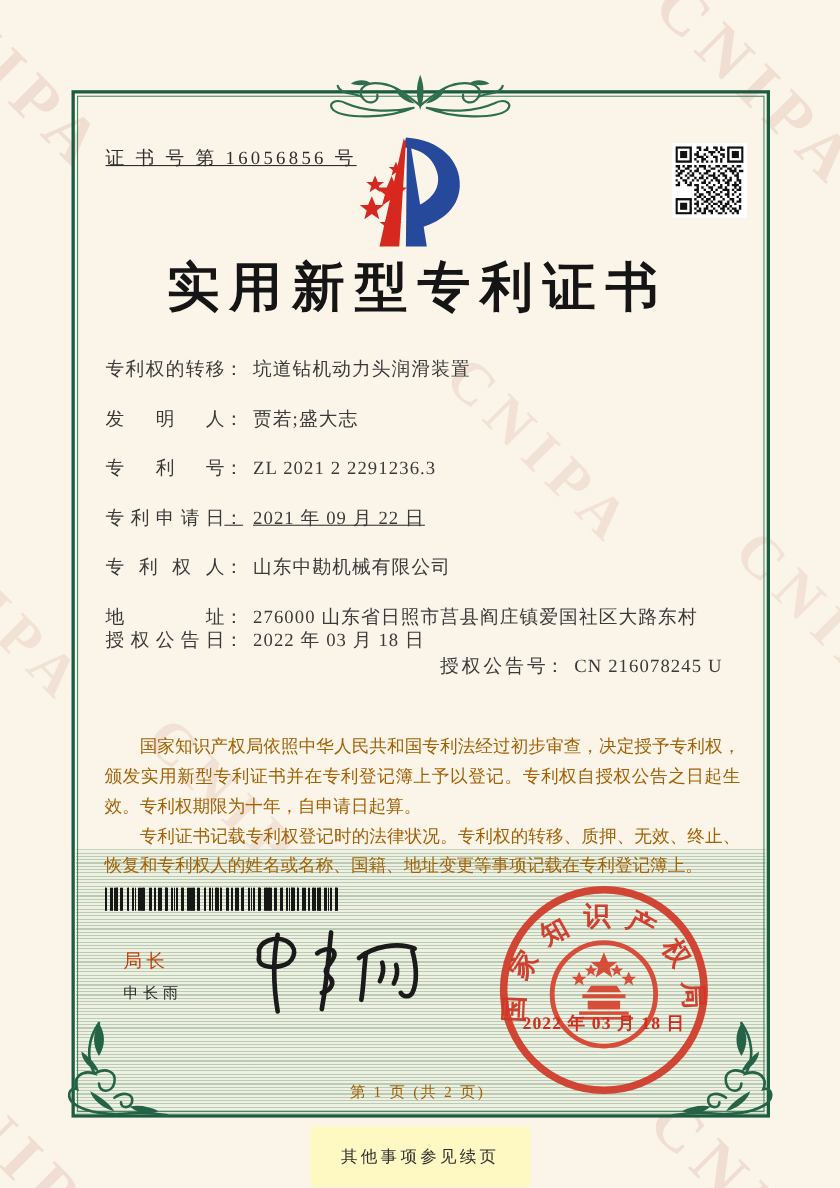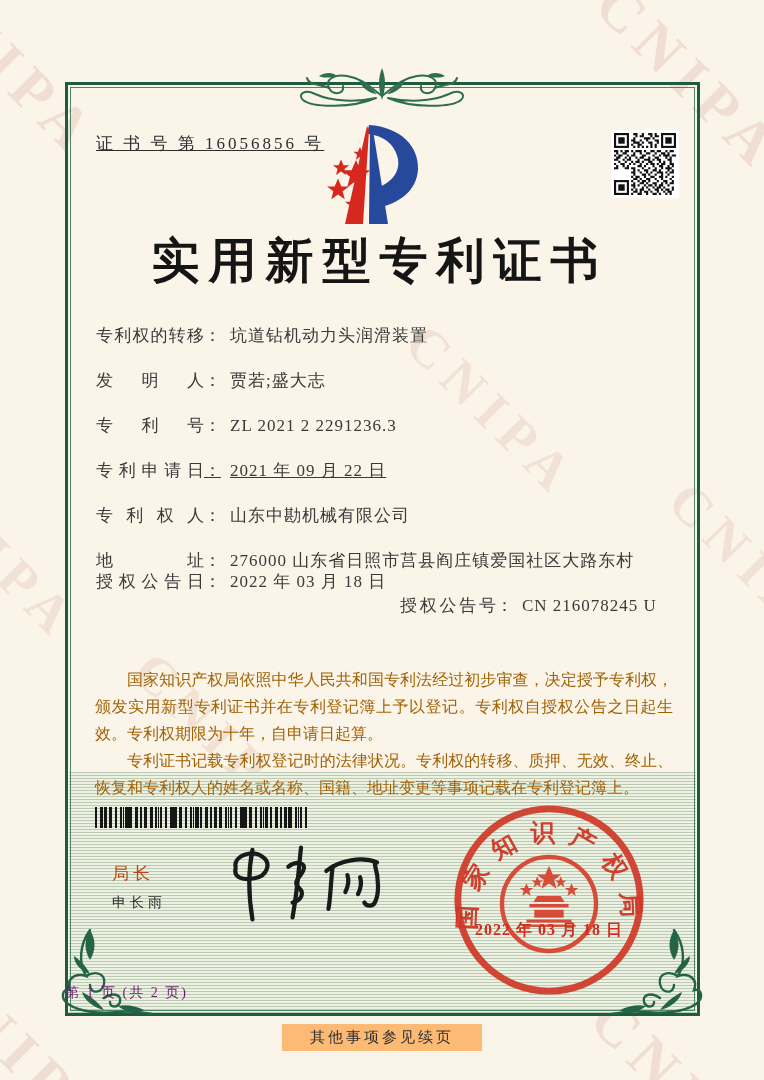--- a/index.html
+++ b/index.html
@@ -47,24 +47,24 @@
         repeating-linear-gradient(90deg,transparent 0 9px,#161616 9px 12px,transparent 12px 23px);}
 
   .sig-title{position:absolute;left:112px;top:862px;font-size:17px;color:#c2410c;letter-spacing:4px;}
   .sig-name{position:absolute;left:112px;top:894px;font-size:14px;color:#2b2b2b;letter-spacing:4px;}
   .sig-hand{position:absolute;left:218px;top:835px;width:185px;height:95px;}
 
   .seal{position:absolute;left:451px;top:802px;width:196px;height:196px;}
   .seal-date{position:absolute;left:451px;top:920px;width:196px;text-align:center;
       font-size:16px;font-weight:bold;color:#cf2d1e;letter-spacing:1px;white-space:nowrap;}
 
-  .page-info{position:absolute;left:65px;top:984px;width:629px;
-      font-size:14px;color:#701a75;letter-spacing:2px;}
+  .page-info{position:absolute;left:65px;top:984px;width:629px;text-align:center;
+      font-size:14px;color:#a16207;letter-spacing:2px;}
   .footer-band{position:absolute;left:50%;top:1024px;transform:translateX(-50%);
-      background:#fdba74;padding:4px 28px;font-size:15px;color:#2f2f2f;letter-spacing:3px;white-space:nowrap;}
+      background:#fef9c3;padding:18px 28px;font-size:15px;color:#2f2f2f;letter-spacing:3px;white-space:nowrap;}
 
   .ornament{position:absolute;pointer-events:none;}
   .ornament.top-center{left:281px;top:56px;width:202px;height:52px;}
   .ornament.corner-bl{left:60px;top:928px;width:96px;height:92px;}
   .ornament.corner-br{left:608px;top:928px;width:96px;height:92px;}
 </style>
 </head>
 <body>
 
 <div class="page">

